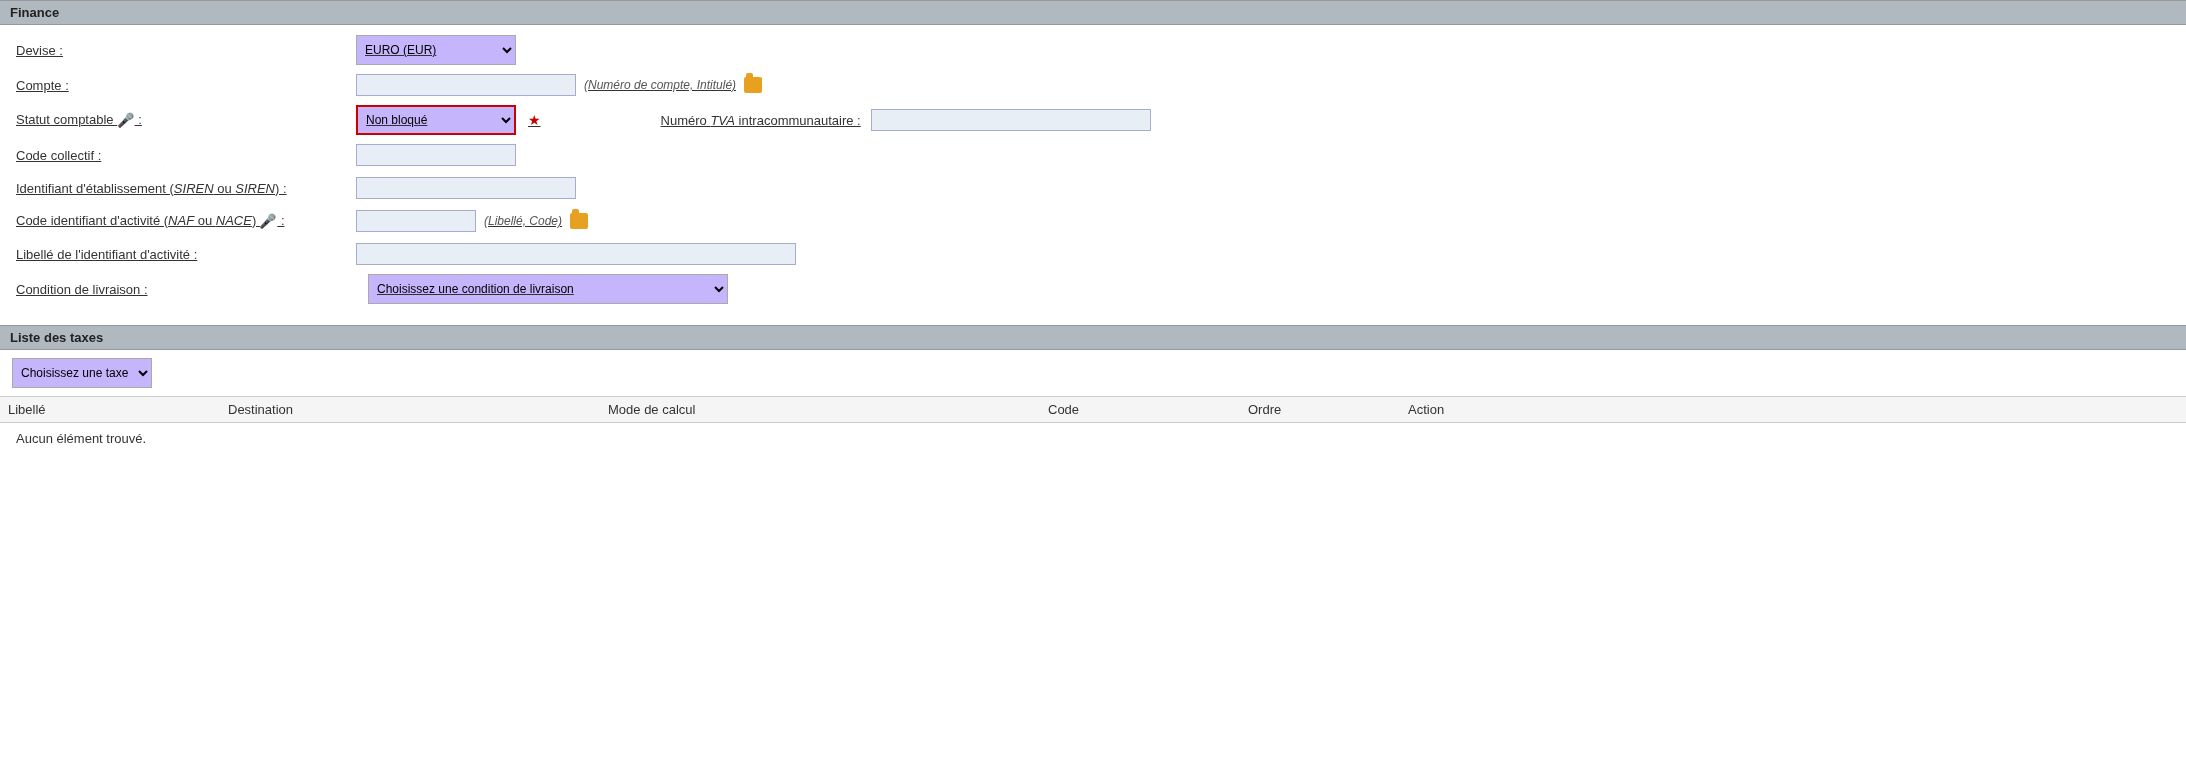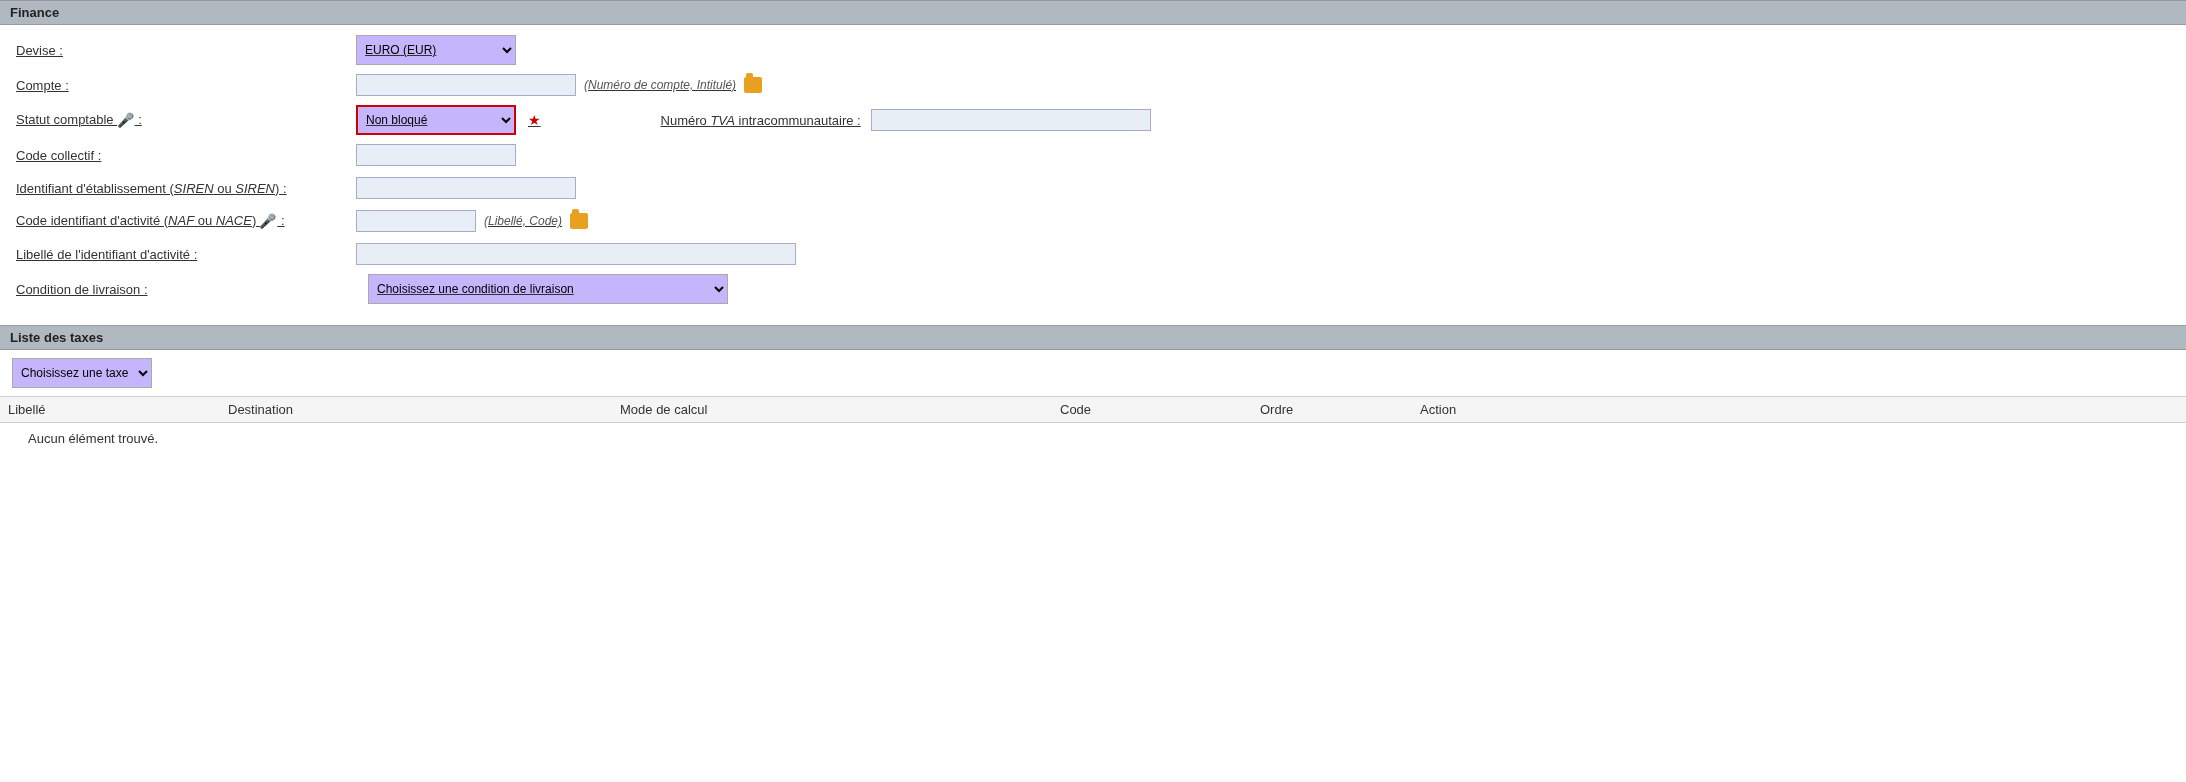--- a/index.html
+++ b/index.html
@@ -155,29 +155,29 @@
       padding: 5px 8px;
     }
 
     .table-col {
       font-size: 13px;
       color: #333;
     }
 
     .col-libelle { width: 220px; }
     .col-destination { width: 380px; }
-    .col-mode { width: 440px; margin-left: 12px; }
+    .col-mode { width: 440px; }
     .col-code { width: 200px; }
     .col-ordre { width: 160px; font-weight: normal; }
     .col-action { flex: 1; }
 
     .no-data-text {
       font-size: 13px;
       color: #333;
-      padding: 8px 28px;
+      padding: 8px 16px;
     }
 
     .hint-text {
       font-style: italic;
       color: #555;
       font-size: 12px;
     }
   </style>
 </head>
 <body>

